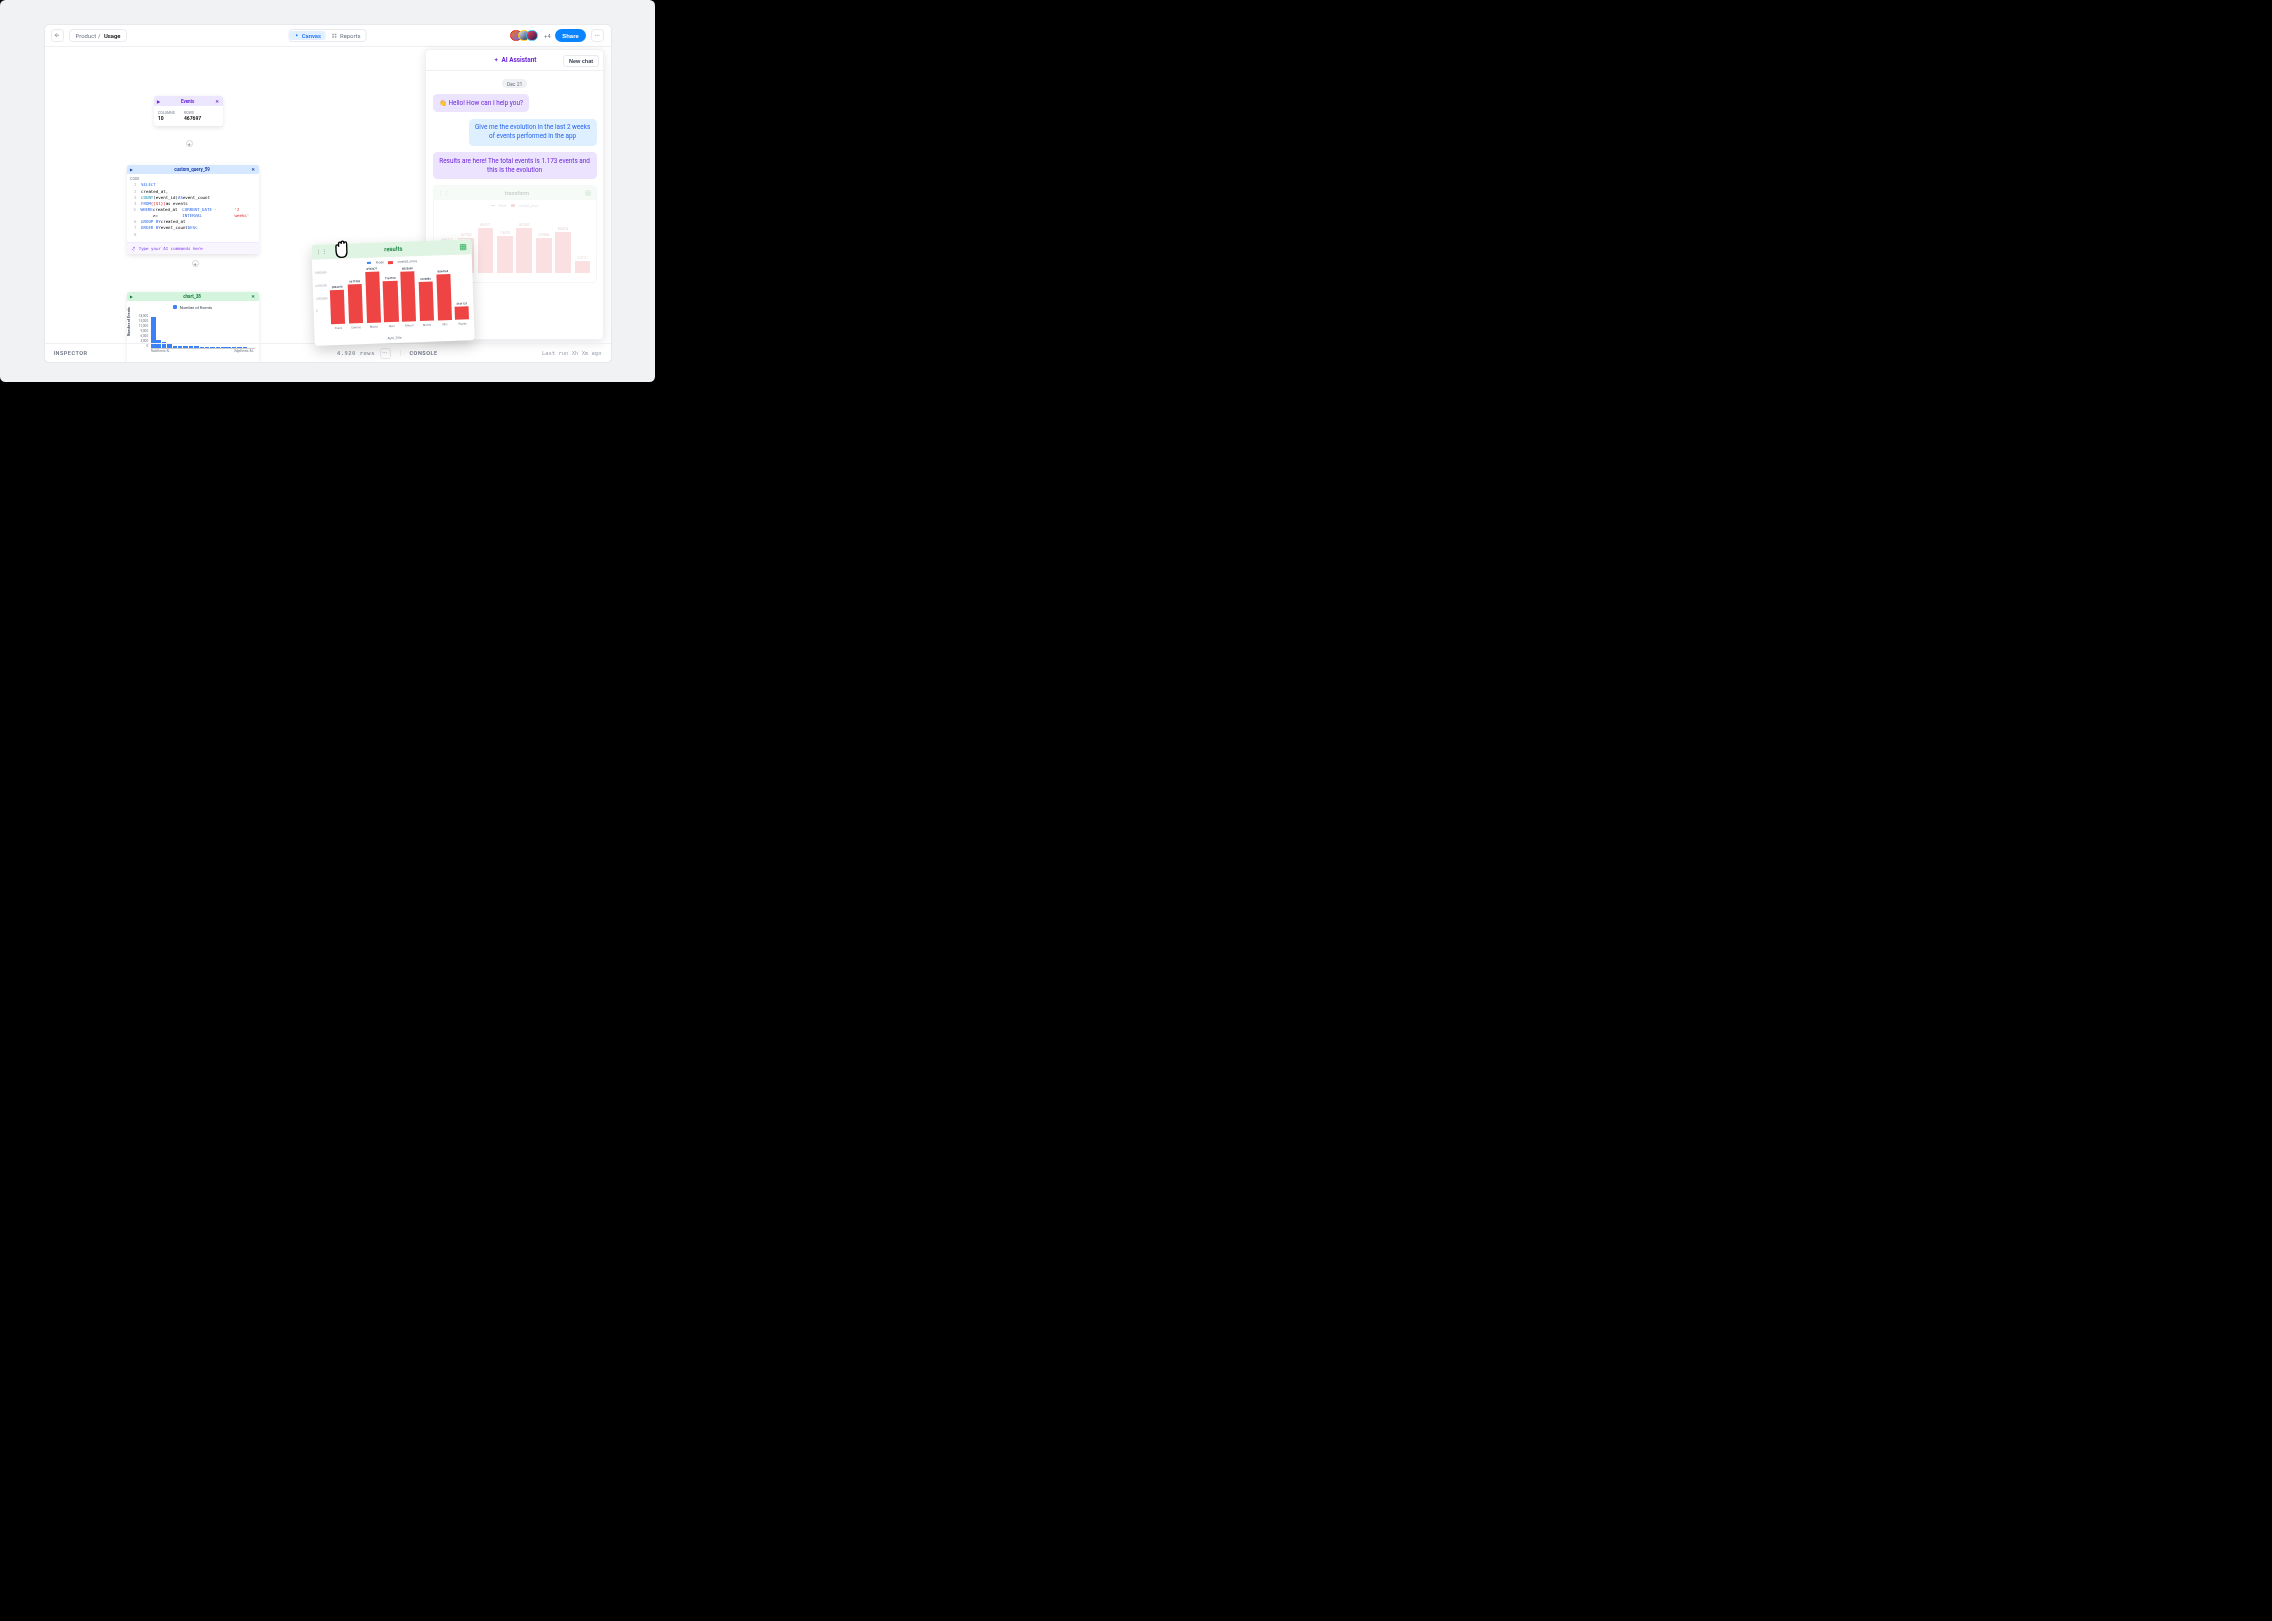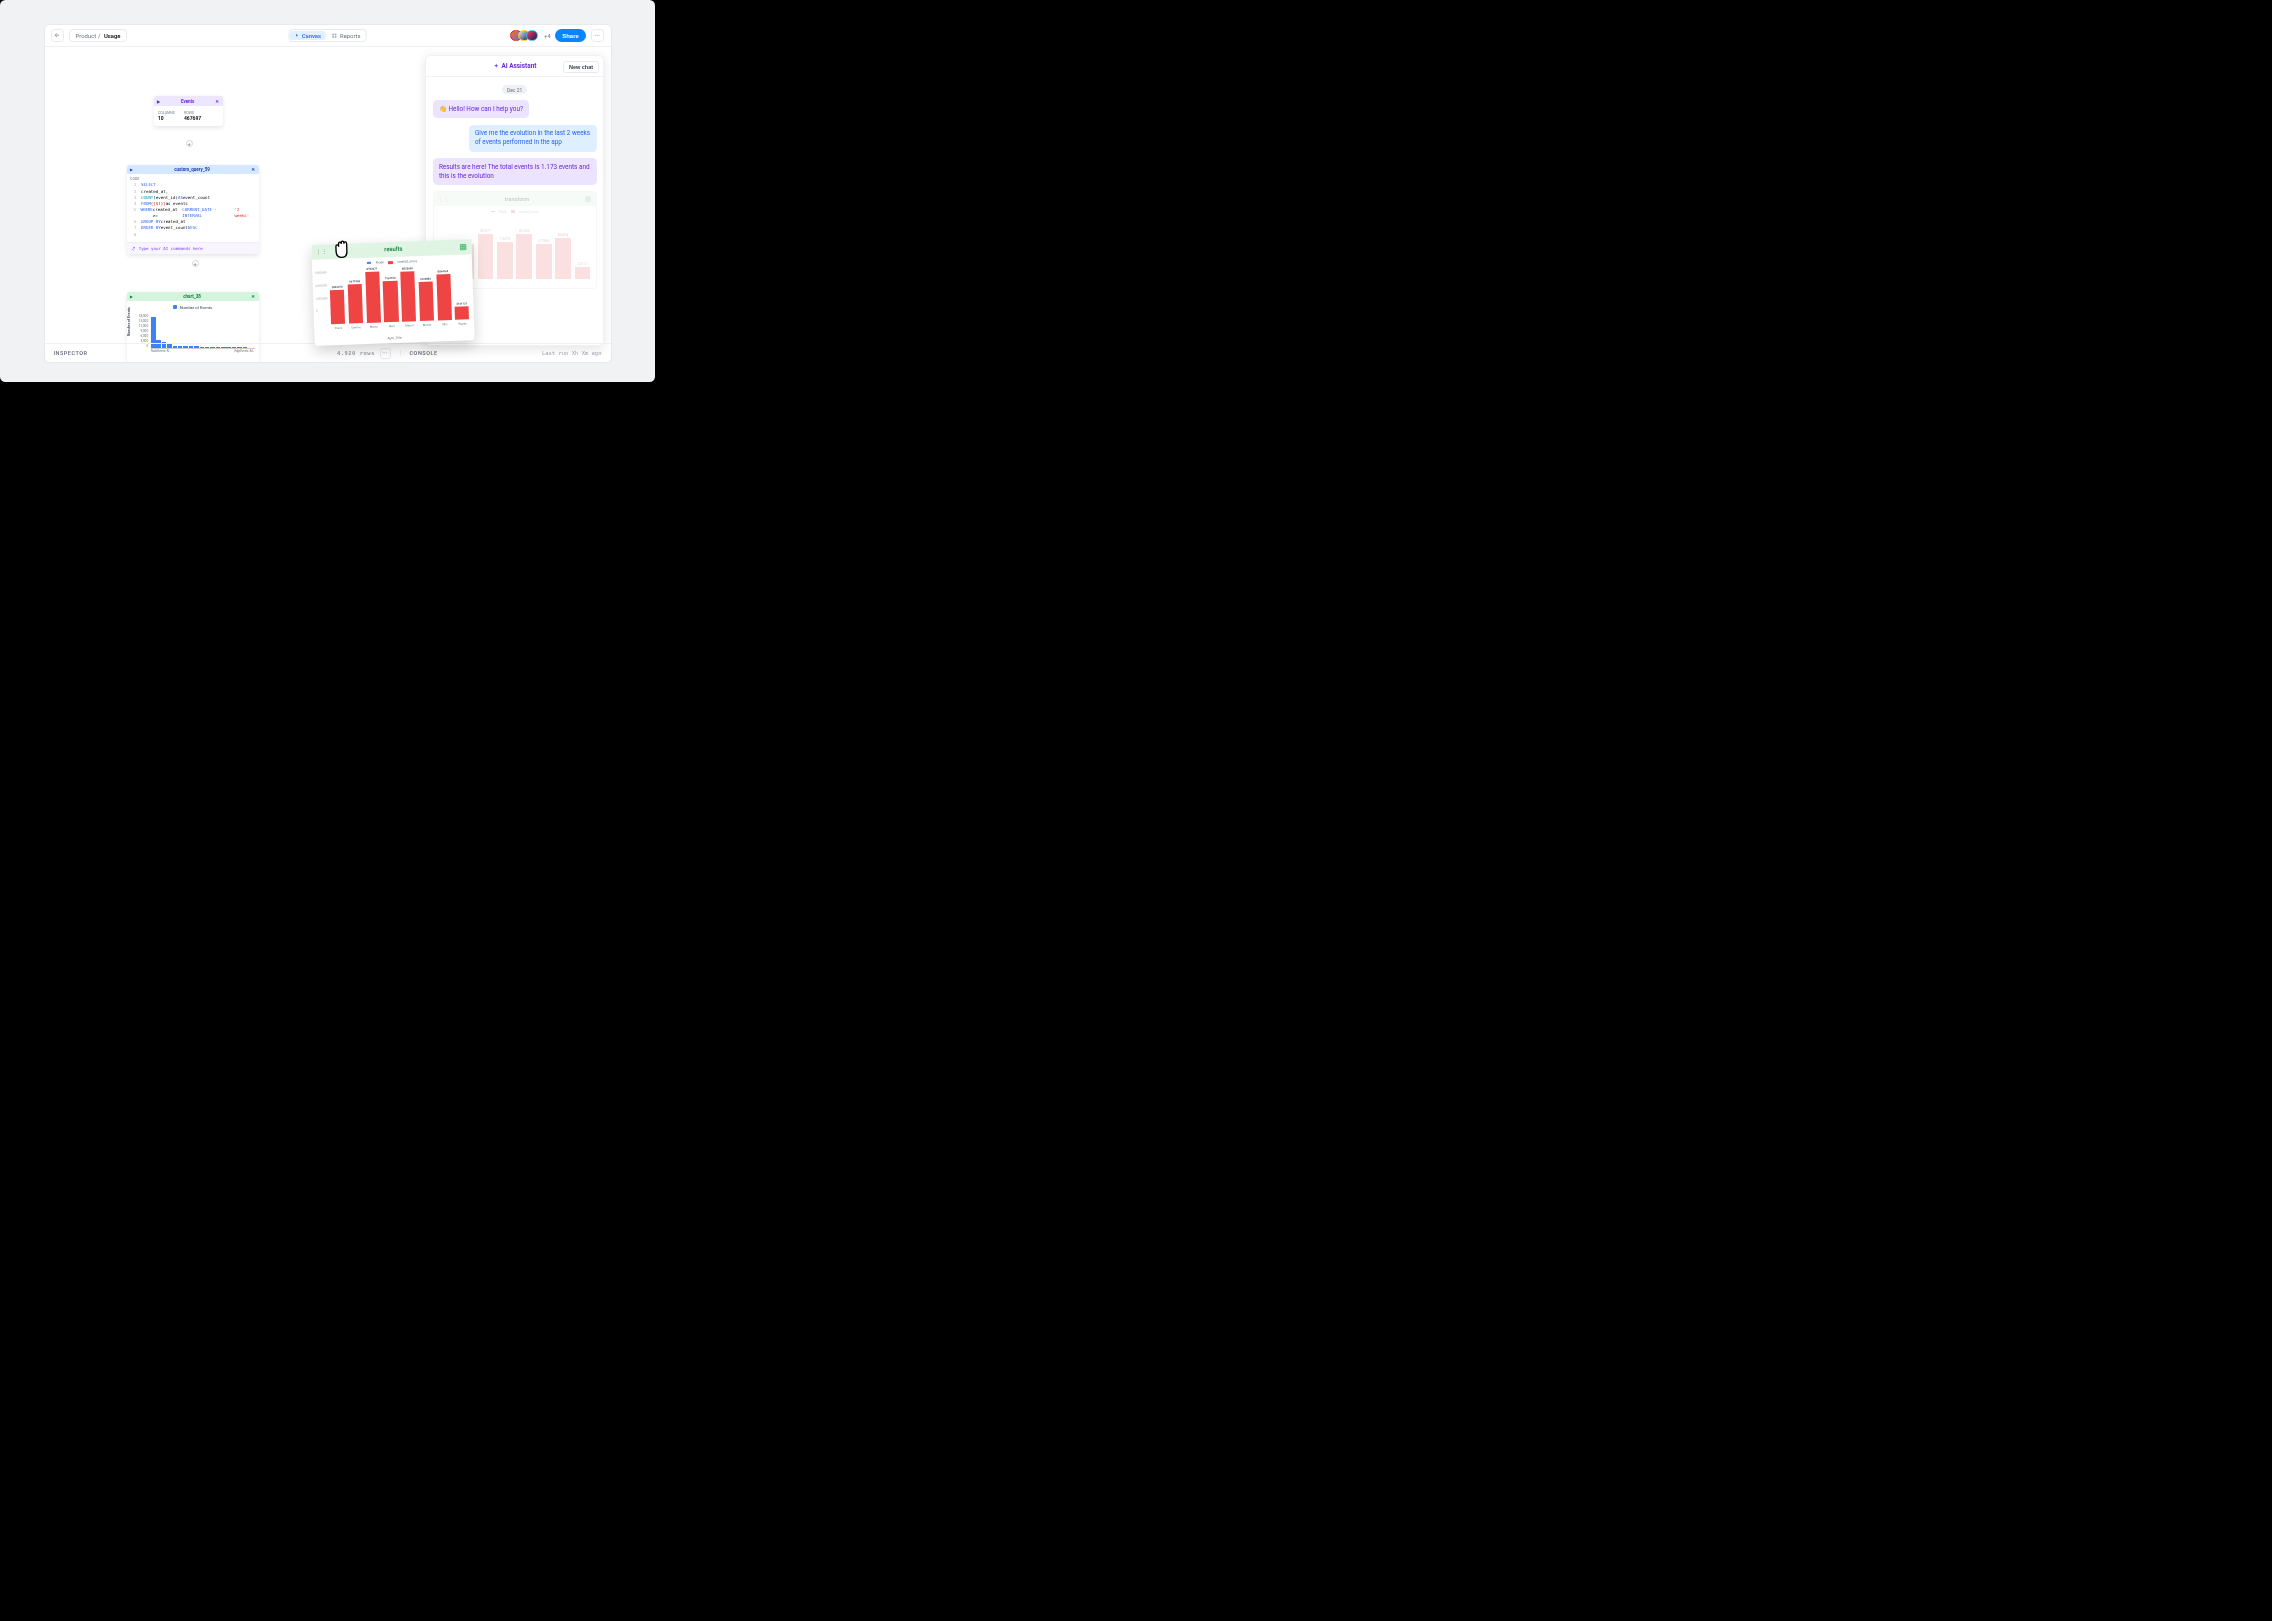--- a/index.html
+++ b/index.html
@@ -88,28 +88,28 @@
 .res-ytick { height: 12.7px; }
 .res-bars { position: absolute; left: 17.3px; right: 4.5px; top: 8.2px; height: 63px; display: flex; align-items: flex-end; gap: 3.6px; }
 .rb-wrap { flex: 1; display: flex; flex-direction: column; align-items: center; }
 .rb-val { font-size: 2.7px; color: #374151; font-weight: 600; margin-bottom: 0.9px; }
 .rb { width: 100%; background: #ef4444; }
 .rb-day { font-size: 2.7px; color: #6b7280; margin-top: 1.4px; }
 .res-xlbl { position: absolute; bottom: 1.8px; left: 0; right: 0; text-align: center; font-size: 3.2px; color: #6b7280; }
 .hand-cursor { position: absolute; left: 19px; top: -8.2px; z-index: 6; }
 
 
-.ai-panel { position: absolute; right: 6.4px; top: 30px; width: 179px; height: 291px; background: #fff; border-radius: 4.5px; box-shadow: 0 2.7px 11px rgba(0,0,0,0.10); border: 0.5px solid #eef0f3; overflow: hidden; }
+.ai-panel { position: absolute; right: 6.4px; top: 24px; width: 179px; height: 291px; background: #fff; border-radius: 4.5px; box-shadow: 0 2.7px 11px rgba(0,0,0,0.10); border: 0.5px solid #eef0f3; overflow: hidden; }
 .ai-hdr { height: 21px; display: flex; align-items: center; justify-content: center; border-bottom: 0.5px solid #eef0f3; position: relative; }
 .ai-hdr-t { font-size: 6.4px; font-weight: 700; color: #6d28d9; display: flex; align-items: center; gap: 2.3px; }
 .new-chat { position: absolute; right: 4.5px; top: 4.5px; border: 0.5px solid #e8e9ec; border-radius: 2.7px; padding: 2.3px 4.5px; font-size: 5.5px; color: #374151; font-weight: 600; background: #fff; cursor: pointer; }
 .ai-body { padding: 6.4px; position: relative; }
 .date-pill { display: inline-block; background: #eef0f3; color: #6b7280; font-size: 5px; padding: 1.4px 4.5px; border-radius: 454px; margin: 1.8px auto 6.4px; }
 .date-wrap { text-align: center; }
-.msg { border-radius: 4.5px; padding: 4.5px 6.4px; font-size: 6.4px; line-height: 1.4; margin-bottom: 6.4px; }
+.msg { border-radius: 4.5px; padding: 4.5px 6.4px; font-size: 6.4px; line-height: 1.4; margin-bottom: 6.4px; text-align: center; }
 .msg-bot { background: #ece3ff; color: #6d28d9; align-self: flex-start; display: inline-block; }
 .msg-user { background: #def0ff; color: #2563eb; margin-left: 36px; }
 .tr-card { margin-top: 3.6px; border: 0.5px solid #eef0f3; border-radius: 3.6px; overflow: hidden; opacity: 0.55; }
 .tr-hdr { background: #f1f8f3; height: 13.6px; display: flex; align-items: center; padding: 0 4.5px; }
 .tr-title { flex: 1; text-align: center; font-size: 5.5px; font-weight: 600; color: #9aa9a0; }
 .tr-body { padding: 3.6px 5.5px; height: 82px; }
 .tr-legend { display: flex; justify-content: center; gap: 3.6px; font-size: 3.2px; color: #c7ccd3; align-items: center; }
 .tr-bars { display: flex; align-items: flex-end; gap: 3.6px; height: 59px; margin-top: 6.4px; }
 .tb-wrap { flex: 1; display: flex; flex-direction: column; align-items: center; }
 .tb-val { font-size: 2.7px; color: #d6b0b0; margin-bottom: 0.9px; }

